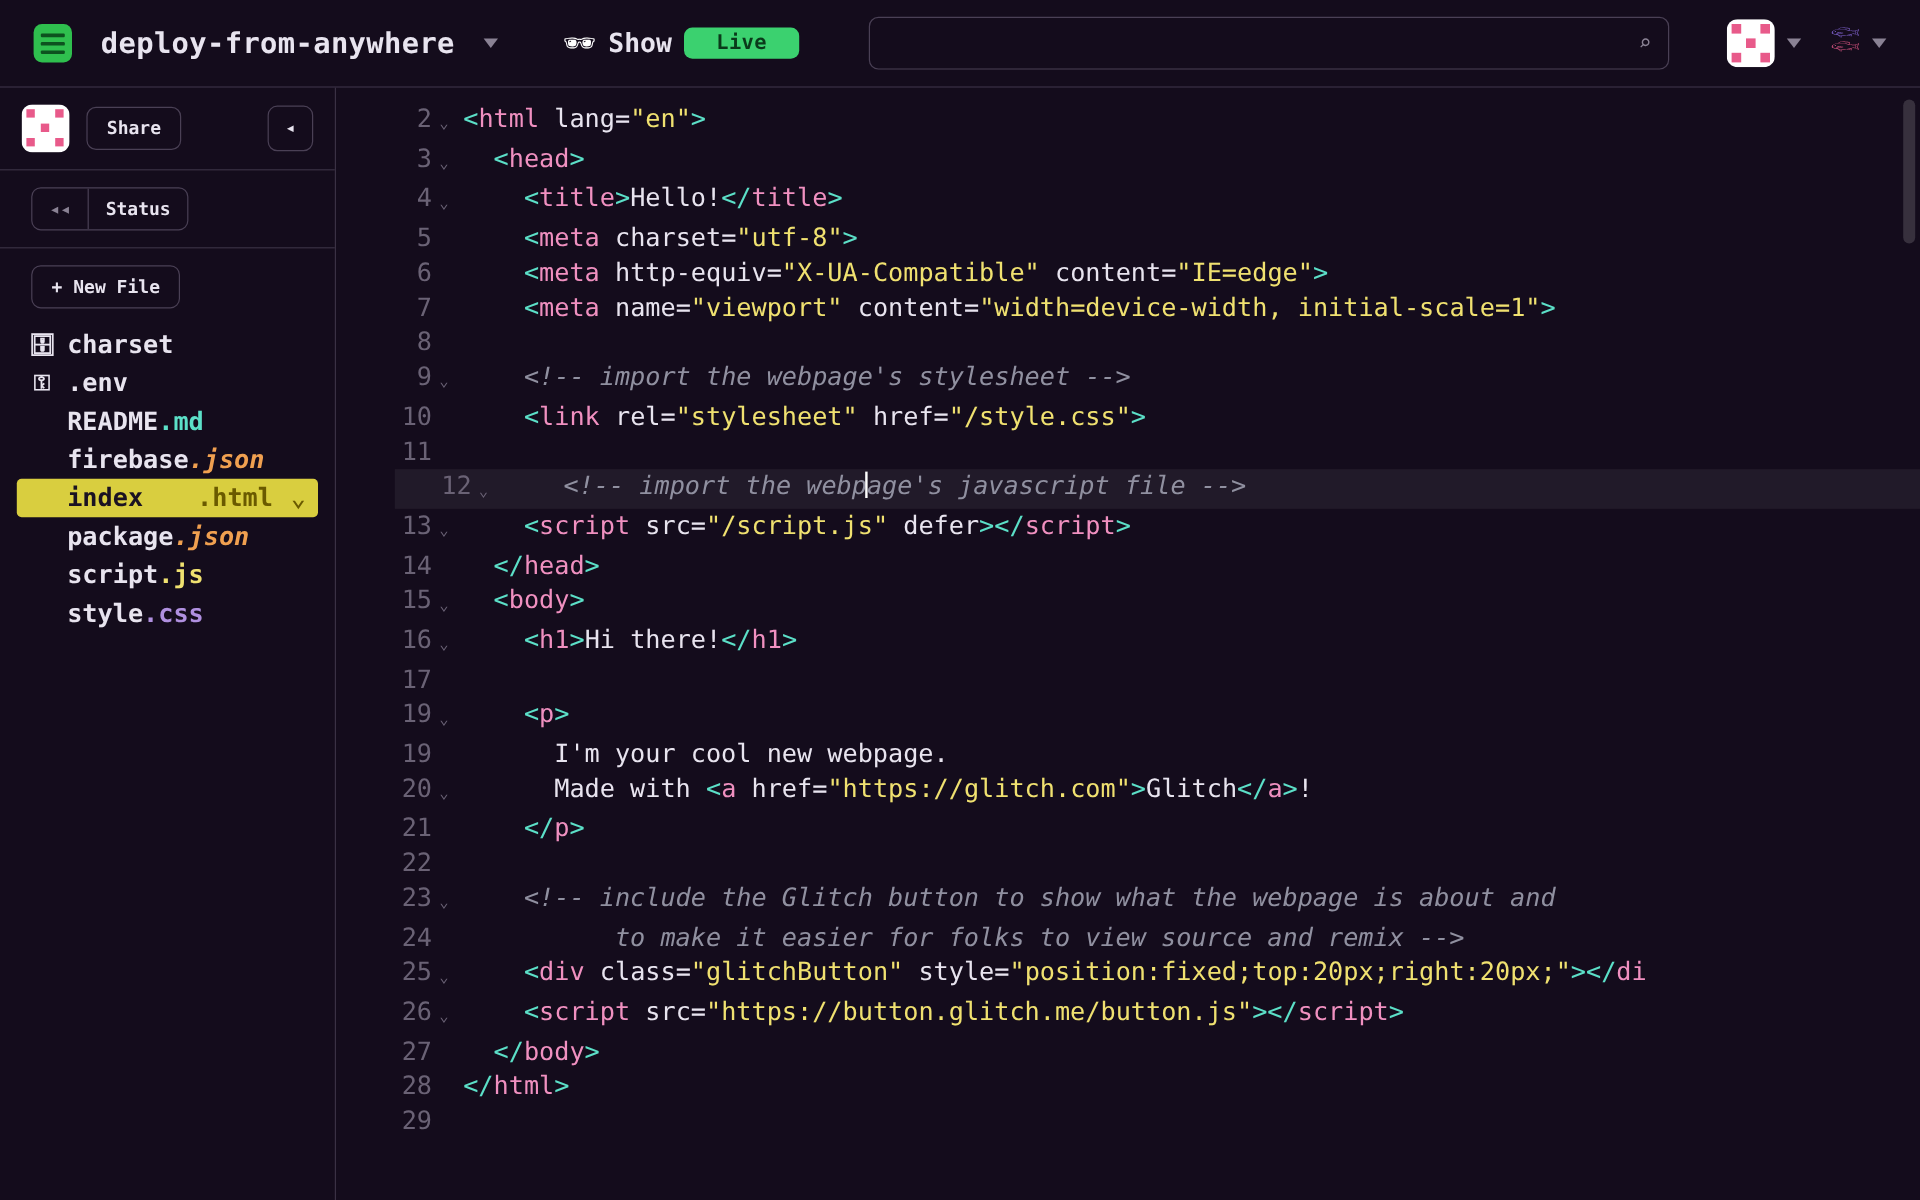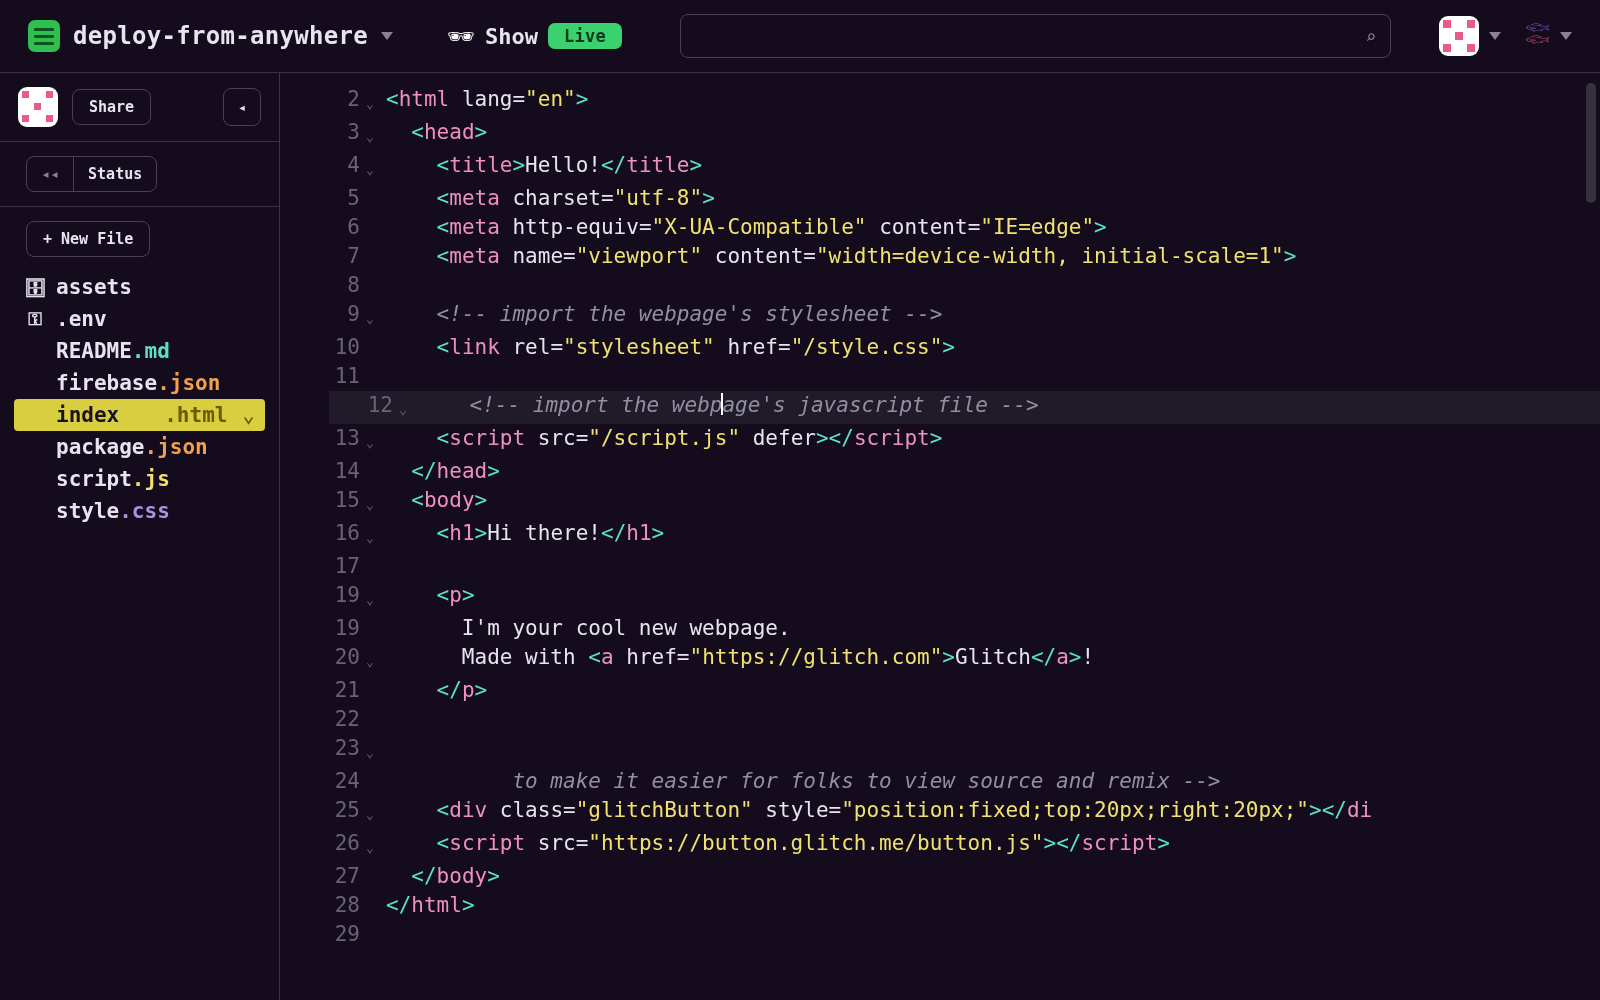--- a/index.html
+++ b/index.html
@@ -33,35 +33,35 @@
     overflow:hidden;
   }
   .app{display:flex;flex-direction:column;height:100vh;width:100vw;}
 
   
   .header{
     display:flex;align-items:center;gap:18px;
     padding:14px 28px 14px 28px;
     border-bottom:1px solid var(--border);
   }
-  .proj{display:flex;align-items:center;gap:13px;cursor:pointer;}
+  .proj{display:flex;align-items:center;gap:24px;cursor:pointer;}
   .proj-logo{
     width:32px;height:32px;border-radius:7px;background:#2fbf4e;
     display:flex;flex-direction:column;justify-content:center;align-items:center;gap:4px;
   }
   .proj-logo span{display:block;width:20px;height:3px;background:#0d521f;border-radius:1px;}
   .proj-name{font-weight:800;font-size:24px;letter-spacing:.3px;}
   .caret-down{width:0;height:0;border-left:6px solid transparent;border-right:6px solid transparent;border-top:8px solid var(--muted);}
   .hspace{width:18px;}
   .show{display:flex;align-items:center;gap:10px;cursor:pointer;}
   .glasses{font-size:22px;filter:grayscale(1) brightness(1.6);}
   .show-label{font-weight:800;font-size:22px;}
   .live-badge{
     background:var(--live-bg);color:var(--live-fg);font-weight:800;
-    padding:3px 16px;border-radius:7px;font-size:17px;letter-spacing:.3px;
+    padding:3px 27px;border-radius:7px;font-size:17px;letter-spacing:.3px;
   }
   .search-wrap{flex:1;margin-left:40px;margin-right:30px;}
   .search{
     width:100%;height:44px;border-radius:8px;
     border:1.5px solid var(--border2);background:transparent;
     position:relative;
   }
   .search .mag{
     position:absolute;right:14px;top:50%;transform:translateY(-50%);
     color:var(--muted);font-size:18px;
@@ -127,21 +127,21 @@
   .side-files{padding:14px 18px 0 18px;}
   .newfile{margin-bottom:14px;margin-left:8px;}
   .file{
     display:flex;align-items:center;gap:10px;padding:4px 10px;margin:0 -4px;
     font-size:21px;font-weight:600;cursor:pointer;border-radius:4px;
     font-family:ui-monospace,Menlo,Consolas,monospace;
   }
   .file .icon{width:22px;text-align:center;color:var(--text);font-size:18px;}
   .file .name .ext{color:var(--accent-pink);}
   .file .name .ext-md{color:var(--accent-teal);}
-  .file .name .ext-json{color:var(--accent-orange);}
+  .file .name .ext-json{color:var(--accent-orange);font-style:italic;}
   .file .name .ext-html{color:var(--accent-yellow);margin-left:45px;}
   .file .name .ext-js{color:var(--accent-yellow);}
   .file .name .ext-css{color:var(--accent-purple);}
   .file.selected{background:var(--sel-bg);color:var(--sel-fg);}
   .file.selected .name .ext-html{color:#6a5a00;}
   .file .chev{margin-left:auto;color:#6a5a00;}
 
   
   .editor{flex:1;overflow:auto;position:relative;}
   .code{
@@ -230,21 +230,21 @@
           </div>
           <div class="divider"></div>
           <div class="status">Status</div>
         </div>
       </div>
       <div class="side-files">
         <button class="btn newfile">+ New File</button>
         <div id="file-list">
             <div class="file">
               <span class="icon">🗄</span>
-              <span class="name">assets</span>
+              <span class="name">charset</span>
             </div>
             <div class="file">
               <span class="icon">⚿</span>
               <span class="name">.env</span>
             </div>
             <div class="file">
               <span class="icon"></span>
               <span class="name">README<span class="ext ext-md">.md</span></span>
             </div>
             <div class="file">
@@ -288,21 +288,21 @@
           <div class="line"><span class="gutter-col">13</span><span class="fold">⌄</span><span class="code-col">    <span class="t-punct">&lt;</span><span class="t-tag">script</span><span class="t-text"> </span><span class="t-attr">src=</span><span class="t-str">"/script.js"</span><span class="t-text"> </span><span class="t-attr">defer</span><span class="t-punct">&gt;</span><span class="t-punct">&lt;/</span><span class="t-tag">script</span><span class="t-punct">&gt;</span></span></div>
           <div class="line"><span class="gutter-col">14</span><span class="fold"></span><span class="code-col">  <span class="t-punct">&lt;/</span><span class="t-tag">head</span><span class="t-punct">&gt;</span></span></div>
           <div class="line"><span class="gutter-col">15</span><span class="fold">⌄</span><span class="code-col">  <span class="t-punct">&lt;</span><span class="t-tag">body</span><span class="t-punct">&gt;</span></span></div>
           <div class="line"><span class="gutter-col">16</span><span class="fold">⌄</span><span class="code-col">    <span class="t-punct">&lt;</span><span class="t-tag">h1</span><span class="t-punct">&gt;</span><span class="t-text">Hi there!</span><span class="t-punct">&lt;/</span><span class="t-tag">h1</span><span class="t-punct">&gt;</span></span></div>
           <div class="line"><span class="gutter-col">17</span><span class="fold"></span><span class="code-col"></span></div>
           <div class="line"><span class="gutter-col">19</span><span class="fold">⌄</span><span class="code-col">    <span class="t-punct">&lt;</span><span class="t-tag">p</span><span class="t-punct">&gt;</span></span></div>
           <div class="line"><span class="gutter-col">19</span><span class="fold"></span><span class="code-col">      <span class="t-text">I'm your cool new webpage.</span></span></div>
           <div class="line"><span class="gutter-col">20</span><span class="fold">⌄</span><span class="code-col">      <span class="t-text">Made with </span><span class="t-punct">&lt;</span><span class="t-tag">a</span><span class="t-text"> </span><span class="t-attr">href=</span><span class="t-str">"https://glitch.com"</span><span class="t-punct">&gt;</span><span class="t-text">Glitch</span><span class="t-punct">&lt;/</span><span class="t-tag">a</span><span class="t-punct">&gt;</span><span class="t-text">!</span></span></div>
           <div class="line"><span class="gutter-col">21</span><span class="fold"></span><span class="code-col">    <span class="t-punct">&lt;/</span><span class="t-tag">p</span><span class="t-punct">&gt;</span></span></div>
           <div class="line"><span class="gutter-col">22</span><span class="fold"></span><span class="code-col"></span></div>
-          <div class="line"><span class="gutter-col">23</span><span class="fold">⌄</span></div>
+          <div class="line"><span class="gutter-col">23</span><span class="fold">⌄</span><span class="code-col">    <span class="t-comment">&lt;!-- include the Glitch button to show what the webpage is about and</span></span></div>
           <div class="line"><span class="gutter-col">24</span><span class="fold"></span><span class="code-col">          <span class="t-comment">to make it easier for folks to view source and remix --&gt;</span></span></div>
           <div class="line"><span class="gutter-col">25</span><span class="fold">⌄</span><span class="code-col">    <span class="t-punct">&lt;</span><span class="t-tag">div</span><span class="t-text"> </span><span class="t-attr">class=</span><span class="t-str">"glitchButton"</span><span class="t-text"> </span><span class="t-attr">style=</span><span class="t-str">"position:fixed;top:20px;right:20px;"</span><span class="t-punct">&gt;</span><span class="t-punct">&lt;/</span><span class="t-tag">di</span></span></div>
           <div class="line"><span class="gutter-col">26</span><span class="fold">⌄</span><span class="code-col">    <span class="t-punct">&lt;</span><span class="t-tag">script</span><span class="t-text"> </span><span class="t-attr">src=</span><span class="t-str">"https://button.glitch.me/button.js"</span><span class="t-punct">&gt;</span><span class="t-punct">&lt;/</span><span class="t-tag">script</span><span class="t-punct">&gt;</span></span></div>
           <div class="line"><span class="gutter-col">27</span><span class="fold"></span><span class="code-col">  <span class="t-punct">&lt;/</span><span class="t-tag">body</span><span class="t-punct">&gt;</span></span></div>
           <div class="line"><span class="gutter-col">28</span><span class="fold"></span><span class="code-col"><span class="t-punct">&lt;/</span><span class="t-tag">html</span><span class="t-punct">&gt;</span></span></div>
           <div class="line"><span class="gutter-col">29</span><span class="fold"></span><span class="code-col"></span></div>
         </div>
       <div class="scrollbar-v"></div>
     </div>
 

